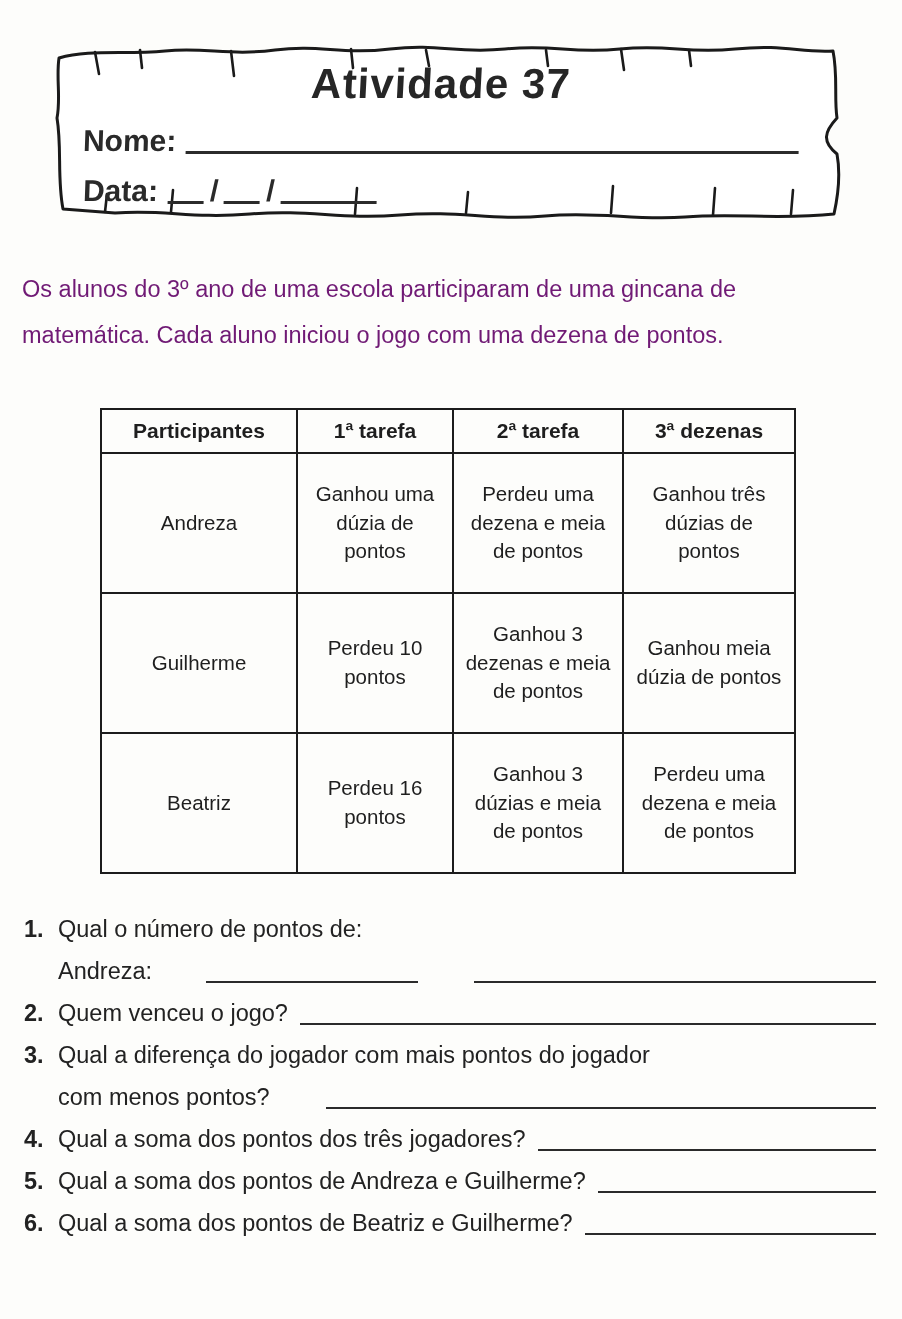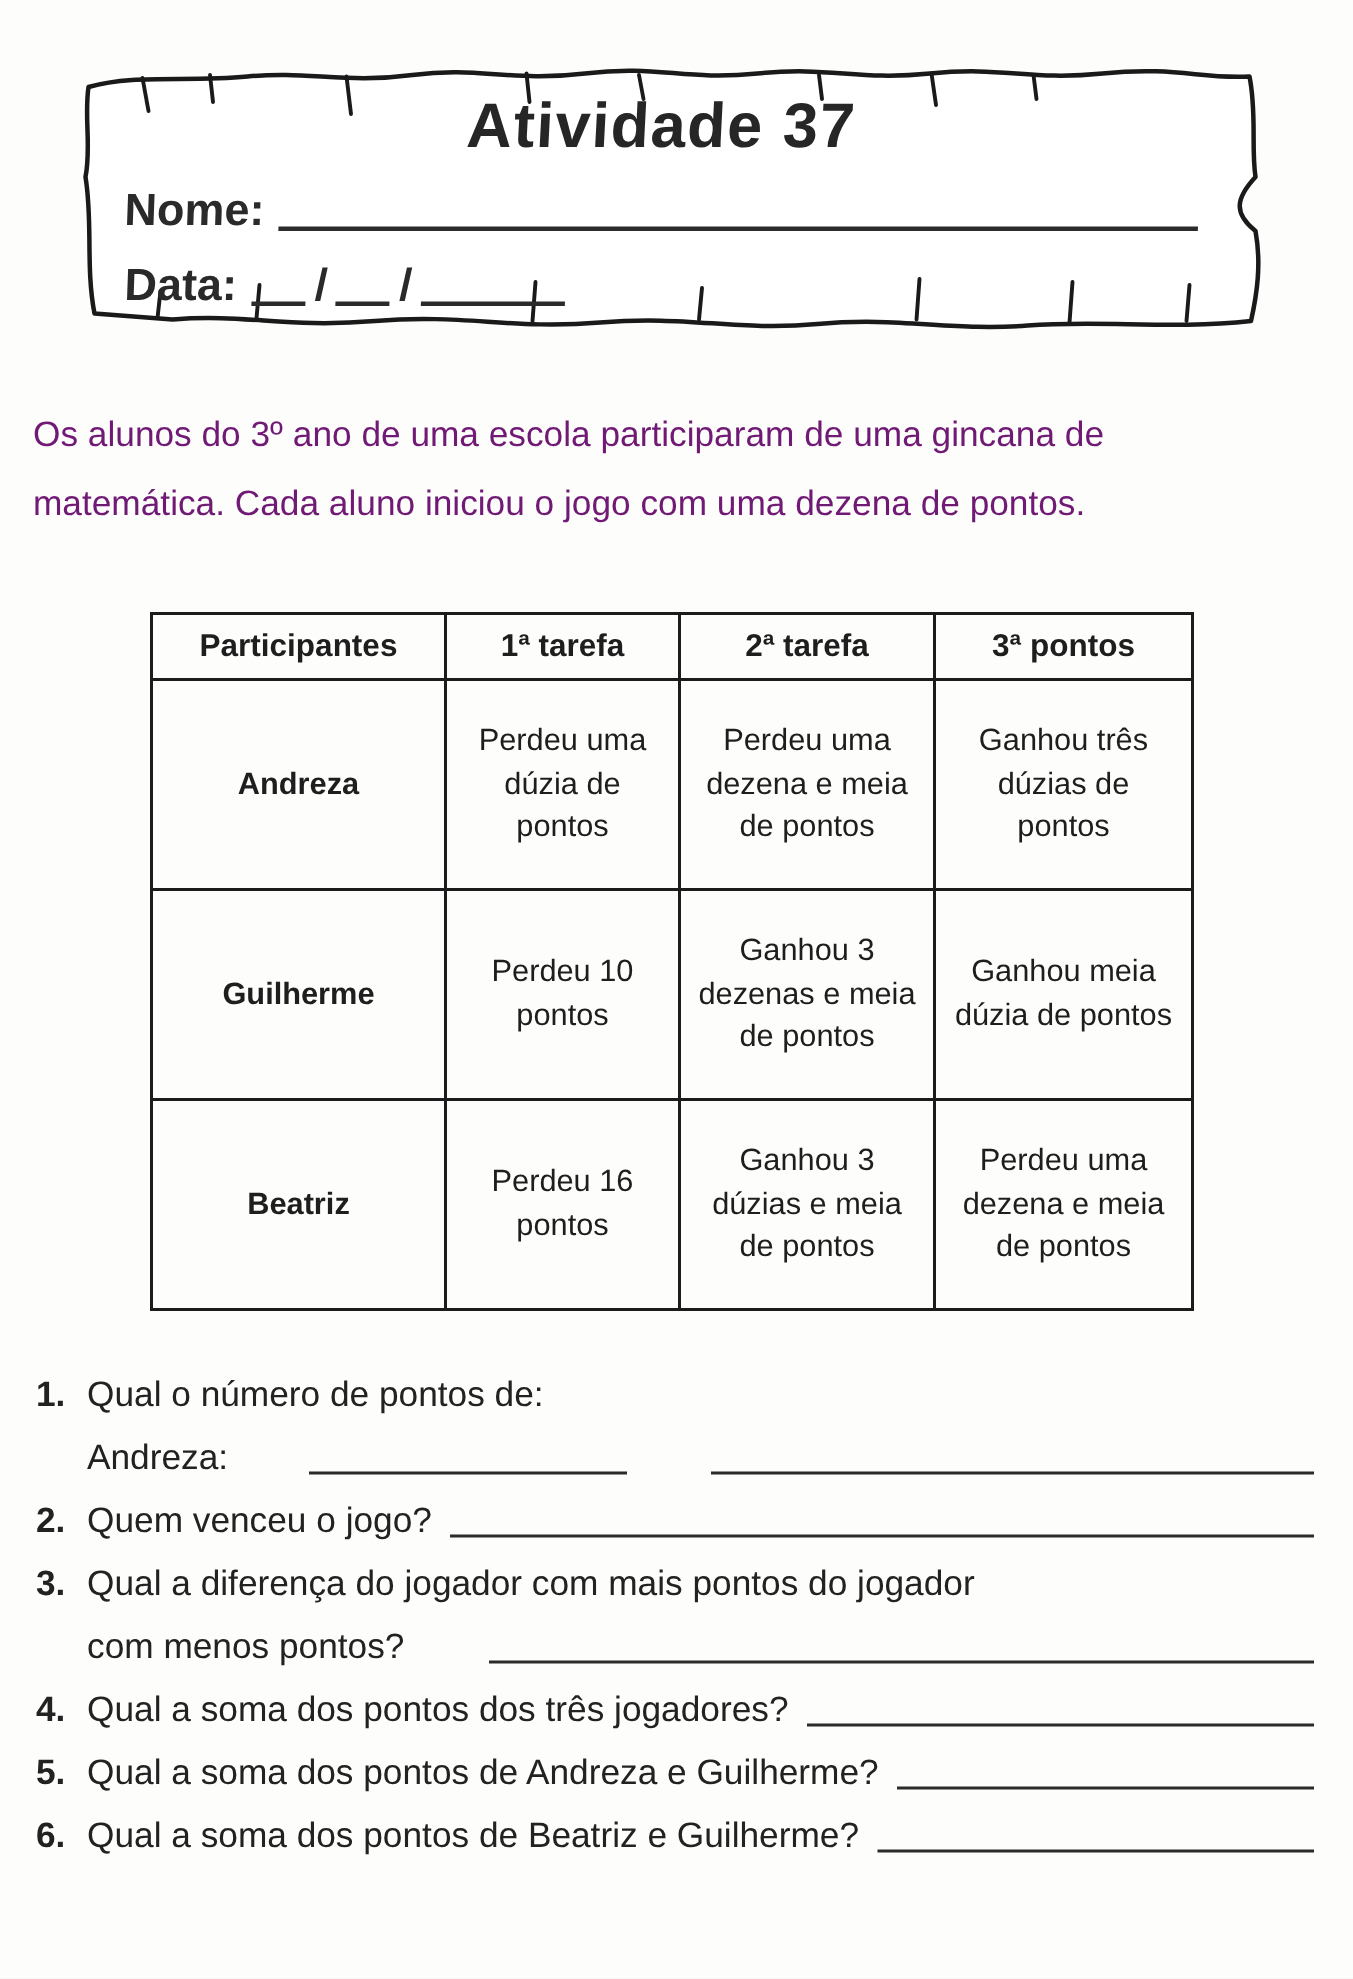--- a/index.html
+++ b/index.html
@@ -82,21 +82,21 @@
   .points-table th {
     font-size: 21px;
     font-weight: 700;
     height: 44px;
   }
   .points-table td {
     font-size: 20.5px;
     line-height: 1.4;
     height: 140px;
   }
-  .points-table td.participant { font-weight: 700; }
+  .points-table td.participant { font-weight: 400; }
   .col-part { width: 196px; }
   .col-t1 { width: 156px; }
   .col-t2 { width: 170px; }
   .col-t3 { width: 172px; }
 
   
   .questions {
     position: absolute;
     left: 24px; top: 908px;
     width: 856px;
@@ -203,27 +203,27 @@
       <col class="col-part">
         <col class="col-t1">
         <col class="col-t2">
         <col class="col-t3">
     </colgroup>
     <thead>
       <tr>
         <th>Participantes</th>
         <th>1ª tarefa</th>
         <th>2ª tarefa</th>
-        <th>3ª pontos</th>
+        <th>3ª dezenas</th>
       </tr>
     </thead>
     <tbody>
       <tr>
         <td class="participant">Andreza</td>
-        <td>Perdeu uma dúzia de pontos</td>
+        <td>Ganhou uma dúzia de pontos</td>
         <td>Perdeu uma dezena e meia de pontos</td>
         <td>Ganhou três dúzias de pontos</td>
       </tr>
       <tr>
         <td class="participant">Guilherme</td>
         <td>Perdeu 10 pontos</td>
         <td>Ganhou 3 dezenas e meia de pontos</td>
         <td>Ganhou meia dúzia de pontos</td>
       </tr>
       <tr>

